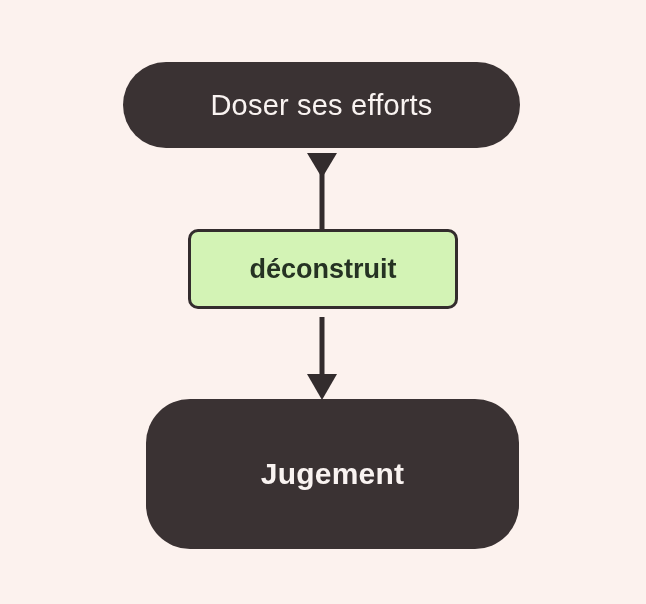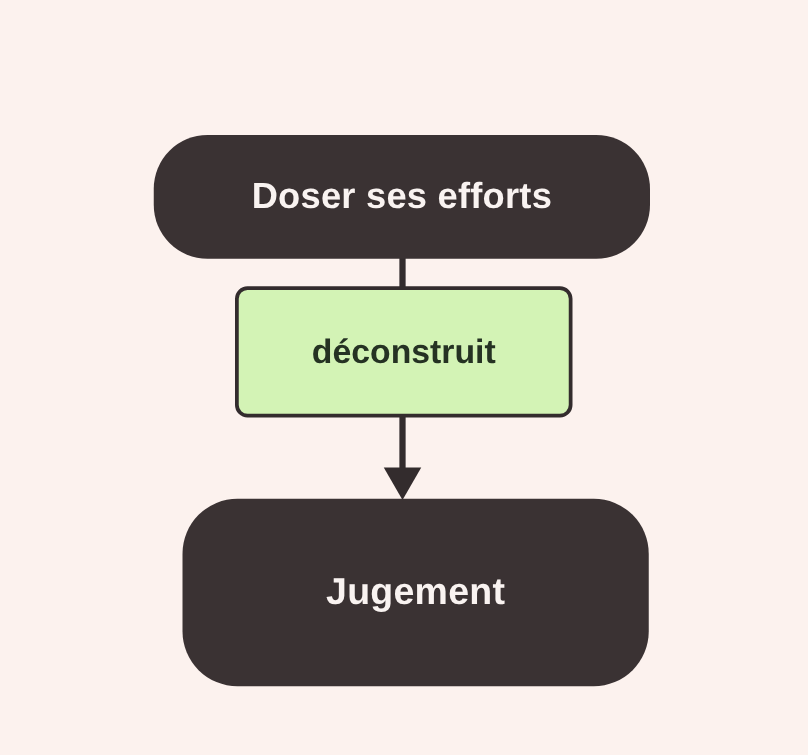--- a/index.html
+++ b/index.html
@@ -33,32 +33,31 @@
   }
   .node {
     position: absolute;
     display: flex;
     align-items: center;
     justify-content: center;
     text-align: center;
   }
   .node-pill {
     left: 123px; top: 62px;
-    width: 397px; height: 99px;
+    width: 397px; height: 86px;
     border-radius: 43px;
     background: var(--node-dark);
     color: var(--text-light);
     font-size: 29px;
-    font-weight: 700;
+    font-weight: 400;
     letter-spacing: 0.2px;
-    margin-top: 46px;
   }
   .node-green {
     left: 188px; top: 229px;
-    width: 270px; height: 105px;
+    width: 270px; height: 80px;
     border-radius: 10px;
     background: var(--node-green-fill);
     border: 3px solid var(--node-green-border);
     color: var(--text-dark);
     font-size: 27px;
     font-weight: 600;
   }
   .node-dark-rect {
     left: 135px; top: 399px;
     width: 373px; height: 150px;

